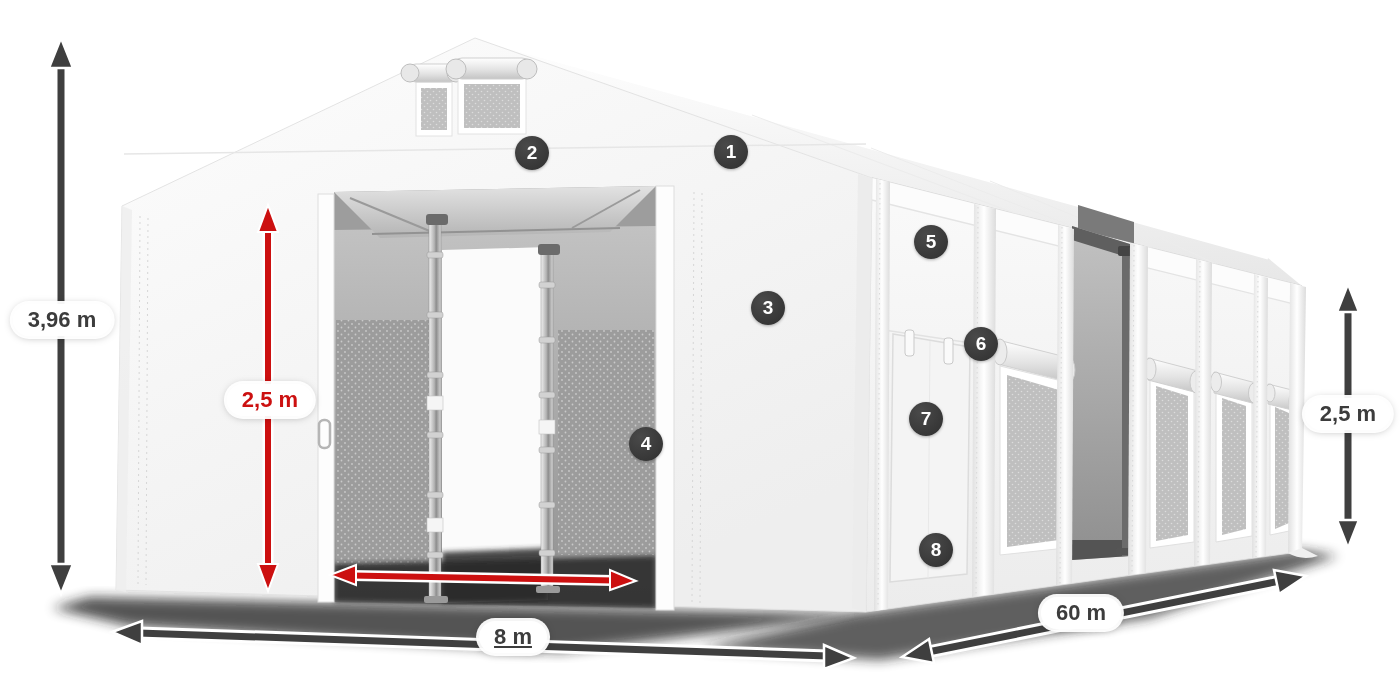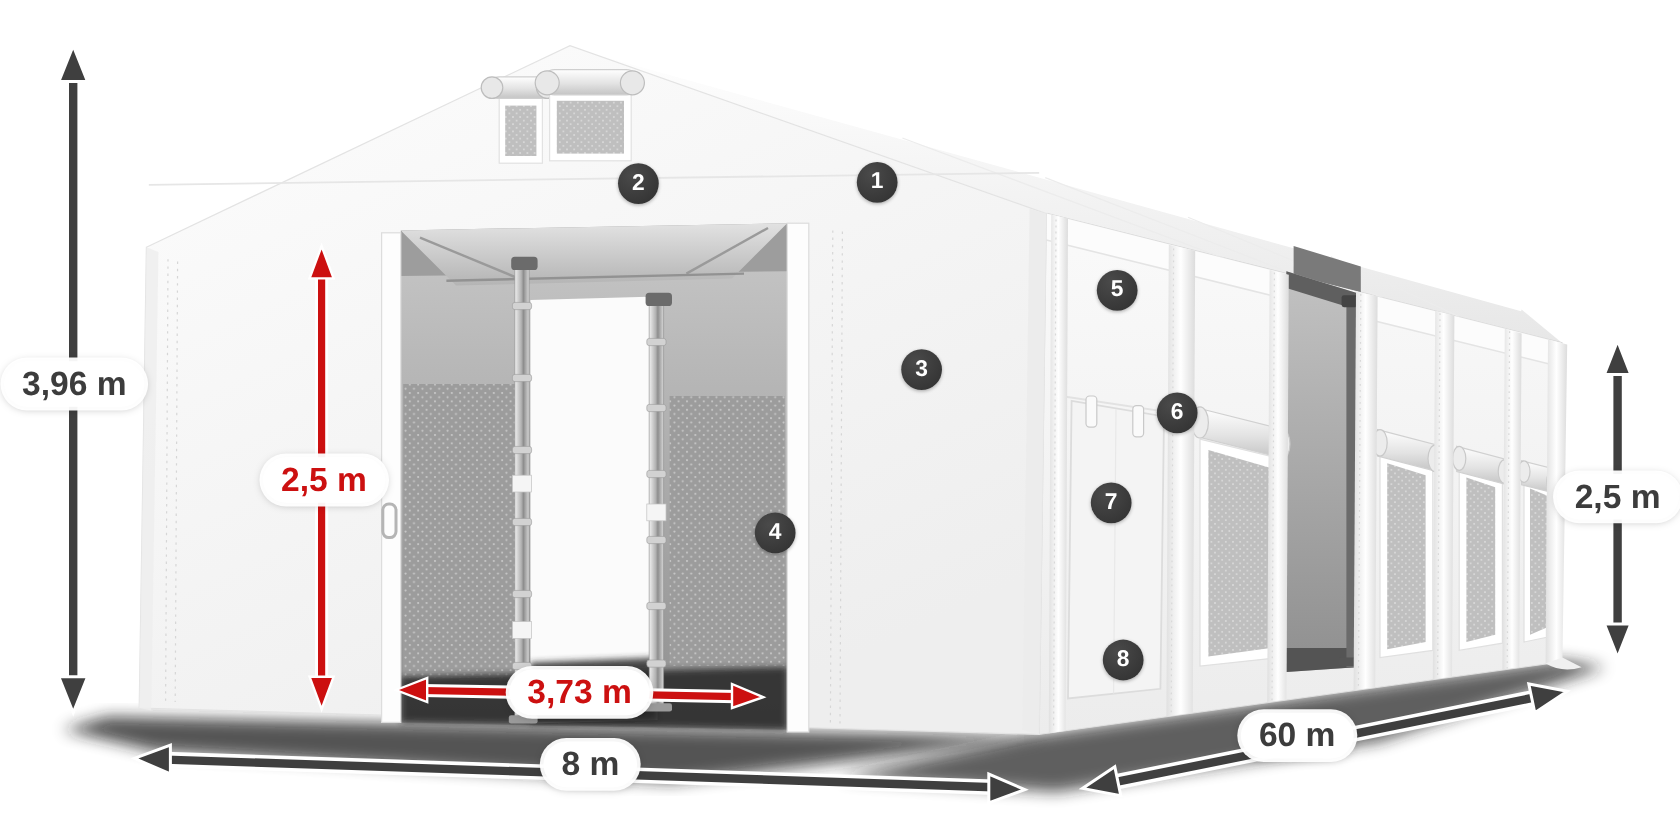--- a/index.html
+++ b/index.html
@@ -1,20 +1,20 @@
 <!DOCTYPE html>
 <html><head>
 <meta charset="utf-8">
 <style>
   html,body{margin:0;padding:0;background:#ffffff;}
   #stage{position:relative;width:1400px;height:700px;background:#ffffff;overflow:hidden;
          font-family:"Liberation Sans",sans-serif;}
   #stage svg{position:absolute;left:0;top:0;}
   .pill{position:absolute;transform:translate(-50%,-50%);background:#ffffff;border-radius:24px;
-        padding:3px 15px;font-weight:bold;font-size:28px;color:#3c3c3c;white-space:nowrap;
+        padding:3px 15px;font-weight:bold;font-size:22px;color:#3c3c3c;white-space:nowrap;
         box-shadow:0 0 0 3px rgba(255,255,255,.95),0 1px 8px rgba(0,0,0,.35);z-index:5;}
   .pill.red{color:#cc1010;}
   .badge{position:absolute;transform:translate(-50%,-50%);width:34px;height:34px;border-radius:50%;
          background:radial-gradient(circle at 35% 30%,#4a4a4a,#2f2f2f);color:#ffffff;
          font-weight:bold;font-size:19px;display:flex;align-items:center;justify-content:center;
          box-shadow:0 1px 3px rgba(0,0,0,.3);z-index:6;}
 </style>
 </head>
 <body>
 
@@ -281,22 +281,21 @@
       <line x1="1348" y1="308" x2="1348" y2="524" stroke="#ffffff" stroke-width="13"></line>
       <line x1="1348" y1="308" x2="1348" y2="524" stroke="#3f3f3f" stroke-width="7"></line>
       <polygon points="1348,284 1337,312 1359,312" fill="#3f3f3f" stroke="#ffffff" stroke-width="2.5"></polygon>
       <polygon points="1348,548 1337,520 1359,520" fill="#3f3f3f" stroke="#ffffff" stroke-width="2.5"></polygon>
     </g>
   </g>
 </svg>
 
 <div class="pill" style="left:62px;top:320px;">3,96 m</div>
 <div class="pill red" style="left:270px;top:400px;">2,5 m</div>
-<div class="pill red" style="left:483px;top:577px;">3,73 m</div>
-<div class="pill" style="left:492px;top:637px;">8 m</div>
+<div class="pill" style="left:513px;top:637px;text-decoration:underline;">8 m</div>
 <div class="pill" style="left:1081px;top:613px;">60 m</div>
 <div class="pill" style="left:1348px;top:414px;">2,5 m</div>
 
 <div class="badge" style="left:731px;top:152px;">1</div>
 <div class="badge" style="left:532px;top:153px;">2</div>
 <div class="badge" style="left:768px;top:308px;">3</div>
 <div class="badge" style="left:646px;top:444px;">4</div>
 <div class="badge" style="left:931px;top:242px;">5</div>
 <div class="badge" style="left:981px;top:344px;">6</div>
 <div class="badge" style="left:926px;top:419px;">7</div>

